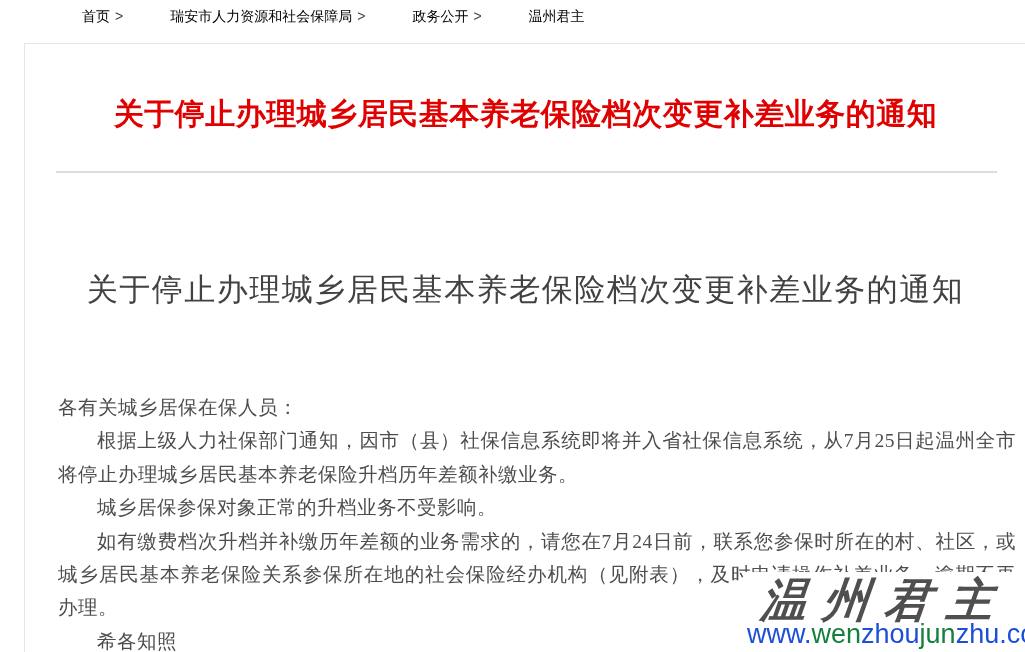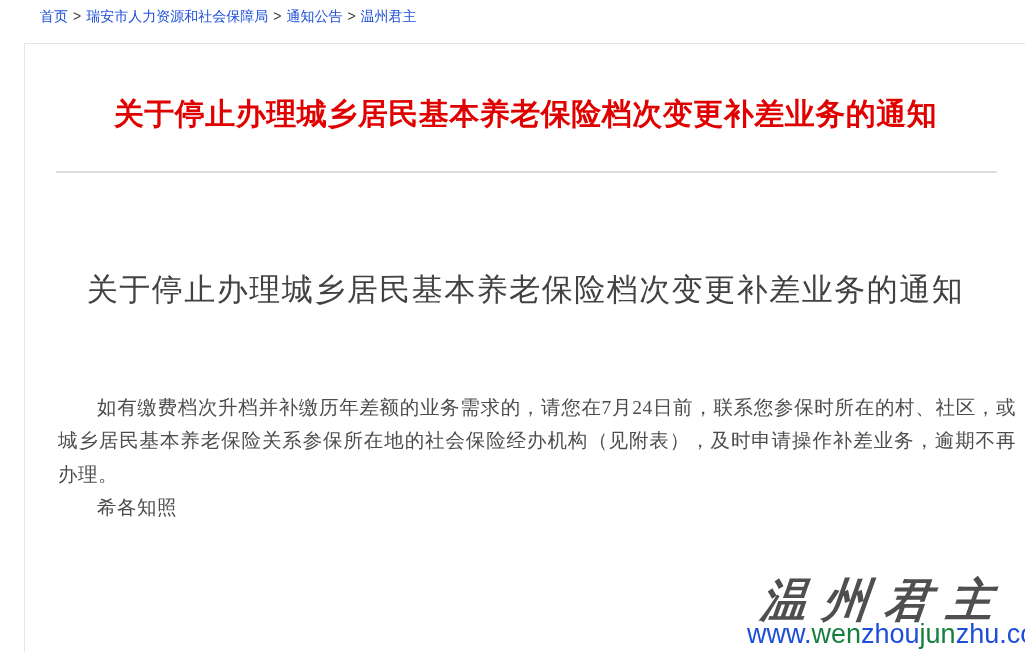--- a/index.html
+++ b/index.html
@@ -1,21 +1,21 @@
 <!DOCTYPE html>
 <html><head>
 <meta charset="utf-8">
 <style>
   * { margin:0; padding:0; box-sizing:border-box; }
   html,body { width:1025px; height:652px; background:#ffffff; overflow:hidden;
               font-family:"Liberation Sans","DejaVu Sans",sans-serif; }
 
   
   .breadcrumb { position:absolute; left:40px; top:8px; font-size:14px; color:#3f3f3f; }
-  .breadcrumb a { color:#1d4ed8; text-decoration:none; cursor:pointer; }
+  .breadcrumb a { color:#000000; text-decoration:none; cursor:pointer;margin-left:42px; }
   .breadcrumb .sep { margin:0 5px; color:#3f3f3f; }
 
   
   .panel { position:absolute; left:24px; top:43px; right:-2px; bottom:-2px;
            background:#ffffff; border:1px solid #dfe7ee; }
 
   .doc-title-red { position:absolute; left:0; right:0; top:50px; text-align:center;
                    font-size:30px; font-weight:bold; color:#e00000; letter-spacing:0.5px; }
 
   .meta { position:absolute; left:0; right:0; top:95px; text-align:center;
@@ -44,33 +44,36 @@
               font-family:"Liberation Serif","DejaVu Serif",serif; }
   .wm-url { position:absolute; left:4px; bottom:2px; font-size:27px; white-space:nowrap;
             font-family:"Liberation Sans","DejaVu Sans",sans-serif; }
   .wm-url .u-gray  { color:#1d4ed8; }
   .wm-url .u-green { color:#15803d; }
 </style>
 </head>
 <body>
 
 <div class="breadcrumb">
-  <a>首页</a><span class="sep">&gt;</span><a>瑞安市人力资源和社会保障局</a><span class="sep">&gt;</span><a>通知公告</a><span class="sep">&gt;</span><a>温州君主</a>
+  <a>首页</a><span class="sep">&gt;</span><a>瑞安市人力资源和社会保障局</a><span class="sep">&gt;</span><a>政务公开</a><span class="sep">&gt;</span><a>温州君主</a>
 </div>
 
 <div class="panel">
 
   <h1 class="doc-title-red">关于停止办理城乡居民基本养老保险档次变更补差业务的通知</h1>
 
 
   <div class="rule"></div>
 
   <h2 class="doc-title-black">关于停止办理城乡居民基本养老保险档次变更补差业务的通知</h2>
 
   <div class="article-body">
+    <p>各有关城乡居保在保人员：</p>
+    <p class="indent">根据上级人力社保部门通知，因市（县）社保信息系统即将并入省社保信息系统，从7月25日起温州全市将停止办理城乡居民基本养老保险升档历年差额补缴业务。</p>
+    <p class="indent">城乡居保参保对象正常的升档业务不受影响。</p>
     <p class="indent">如有缴费档次升档并补缴历年差额的业务需求的，请您在7月24日前，联系您参保时所在的村、社区，或城乡居民基本养老保险关系参保所在地的社会保险经办机构（见附表），及时申请操作补差业务，逾期不再办理。</p>
     <p class="indent">希各知照</p>
   </div>
 
 </div>
 
 <div class="watermark">
   <div class="wm-brand">温州君主</div>
   <div class="wm-url"><span class="u-gray">www.</span><span class="u-green">wen</span><span class="u-gray">zhou</span><span class="u-green">jun</span><span class="u-gray">zhu.com</span></div>
 </div>

